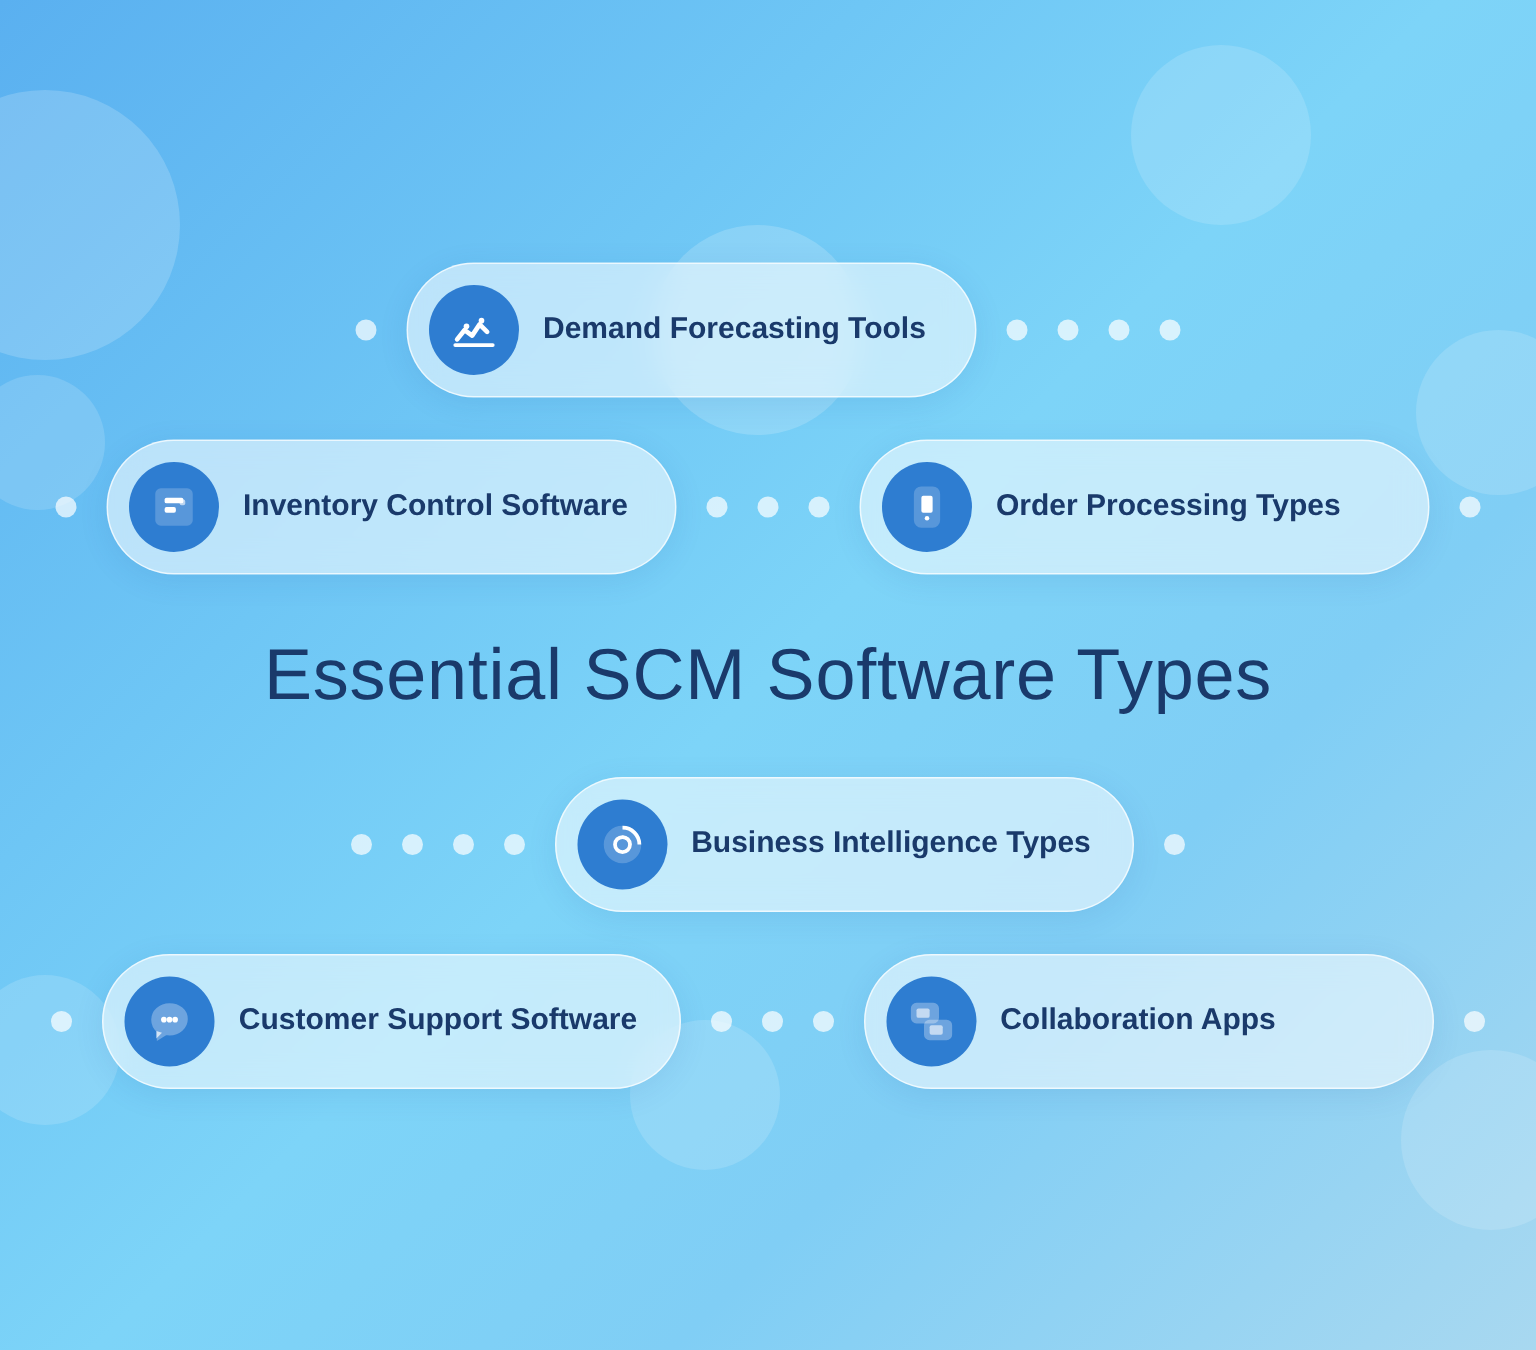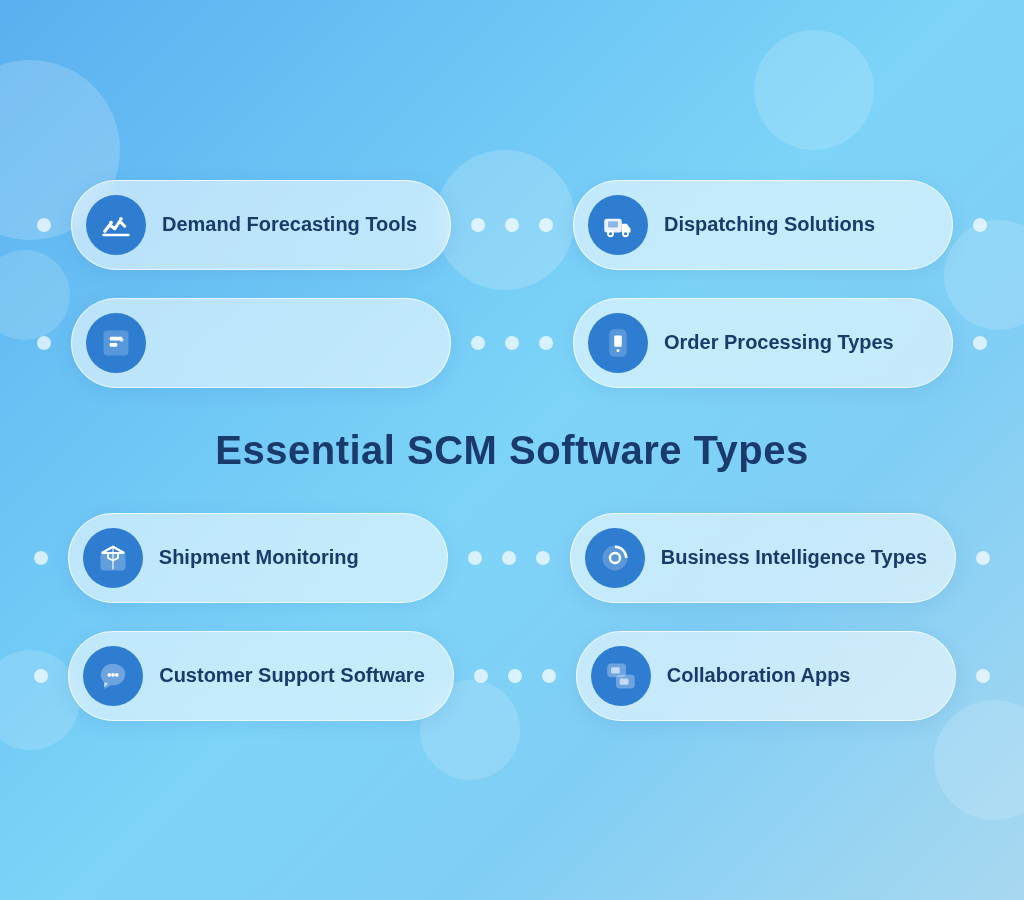--- a/index.html
+++ b/index.html
@@ -35,22 +35,22 @@
     }
 
     .title-section {
       text-align: center;
       margin-bottom: 50px;
       position: relative;
       z-index: 2;
     }
 
     .main-title {
-      font-size: 40px;
-      font-weight: 700;
+      font-size: 48px;
+      font-weight: 400;
       color: #1a3a6b;
       letter-spacing: 0.5px;
     }
 
     .rows-container {
       display: flex;
       flex-direction: column;
       gap: 28px;
       width: 100%;
       padding: 0 20px;
@@ -178,45 +178,34 @@
               <circle cx="8" cy="10" r="1.5" fill="white"></circle>
               <circle cx="16" cy="7" r="1.5" fill="white"></circle>
               <path d="M2 20h20" stroke="white" stroke-width="2" stroke-linecap="round"></path>
             </svg>
           </div>
           <span class="pill-label">Demand Forecasting Tools</span>
         </div>
         <div class="dot"></div>
         <div class="dot"></div>
         <div class="dot"></div>
-        <div class="pill-card">
-          <div class="pill-icon-wrapper">
-            <svg viewBox="0 0 24 24" xmlns="http://www.w3.org/2000/svg">
-              <rect x="1" y="7" width="14" height="11" rx="2" fill="white" opacity="0.9"></rect>
-              <path d="M15 11h4l3 4v3h-7V11z" fill="white"></path>
-              <circle cx="6" cy="19" r="2" fill="#2e7dd1" stroke="white" stroke-width="1.5"></circle>
-              <circle cx="18" cy="19" r="2" fill="#2e7dd1" stroke="white" stroke-width="1.5"></circle>
-              <rect x="4" y="9" width="8" height="5" rx="1" fill="#2e7dd1" opacity="0.5"></rect>
-            </svg>
-          </div>
-          <span class="pill-label">Dispatching Solutions</span>
-        </div>
         <div class="dot"></div>
       </div>
     <div class="row" id="row-1">
         <div class="dot"></div>
         <div class="pill-card">
           <div class="pill-icon-wrapper">
             <svg viewBox="0 0 24 24" xmlns="http://www.w3.org/2000/svg">
               <rect x="3" y="3" width="18" height="18" rx="2" fill="white" opacity="0.2" stroke="white" stroke-width="2"></rect>
               <rect x="7" y="7" width="10" height="3" rx="1" fill="white"></rect>
               <rect x="7" y="12" width="6" height="3" rx="1" fill="white"></rect>
               <rect x="15" y="8" width="3" height="3" rx="1" fill="white" opacity="0.6"></rect>
             </svg>
           </div>
+          <span class="pill-label">Inventory Control Software</span>
         </div>
         <div class="dot"></div>
         <div class="dot"></div>
         <div class="dot"></div>
         <div class="pill-card">
           <div class="pill-icon-wrapper">
             <svg viewBox="0 0 24 24" xmlns="http://www.w3.org/2000/svg">
               <rect x="6" y="2" width="12" height="20" rx="3" fill="white" opacity="0.2" stroke="white" stroke-width="2"></rect>
               <rect x="9" y="6" width="6" height="9" rx="1" fill="white"></rect>
               <circle cx="12" cy="18" r="1.2" fill="white"></circle>
@@ -228,32 +217,20 @@
       </div>
   </div>
 
   <div class="title-section" style="margin-top: 40px; margin-bottom: 40px;">
     <h1 class="main-title">Essential SCM Software Types</h1>
   </div>
 
   <div class="rows-container" id="bottom-rows" style="margin-top: 0;">
     <div class="row" id="row-2">
         <div class="dot"></div>
-        <div class="pill-card">
-          <div class="pill-icon-wrapper">
-            <svg viewBox="0 0 24 24" xmlns="http://www.w3.org/2000/svg">
-              <rect x="3" y="8" width="18" height="13" rx="2" fill="white" opacity="0.25" stroke="white" stroke-width="2"></rect>
-              <path d="M3 8l9-5 9 5" stroke="white" stroke-width="2" fill="none" stroke-linejoin="round"></path>
-              <line x1="12" y1="3" x2="12" y2="21" stroke="white" stroke-width="1.5" opacity="0.6"></line>
-              <line x1="3" y1="8" x2="21" y2="8" stroke="white" stroke-width="1.5"></line>
-              <path d="M8 8v4l4 2 4-2V8" stroke="white" stroke-width="1.5" fill="none"></path>
-            </svg>
-          </div>
-          <span class="pill-label">Shipment Monitoring</span>
-        </div>
         <div class="dot"></div>
         <div class="dot"></div>
         <div class="dot"></div>
         <div class="pill-card">
           <div class="pill-icon-wrapper">
             <svg viewBox="0 0 24 24" xmlns="http://www.w3.org/2000/svg">
               <circle cx="12" cy="12" r="9" fill="white" opacity="0.2" stroke="white" stroke-width="2"></circle>
               <path d="M12 3 A9 9 0 0 1 21 12" stroke="white" stroke-width="2" fill="none"></path>
               <circle cx="12" cy="12" r="4" fill="none" stroke="white" stroke-width="2"></circle>
               <path d="M12 8 A4 4 0 0 1 16 12" stroke="white" stroke-width="1.5" fill="none"></path>

